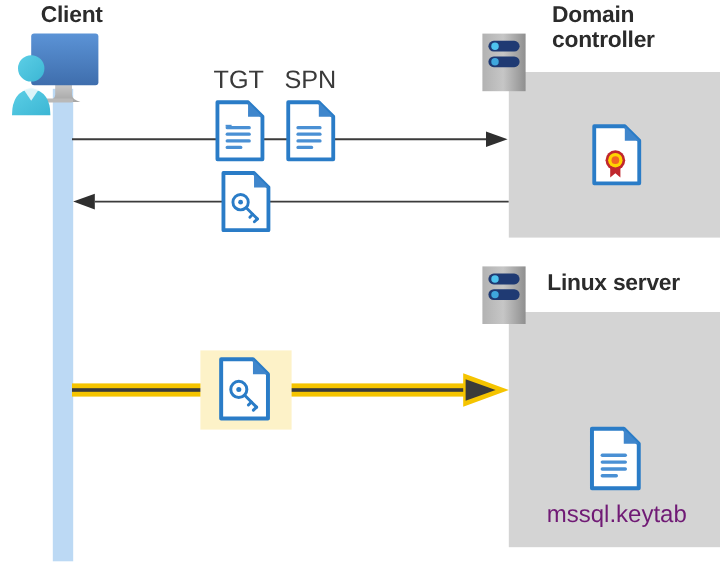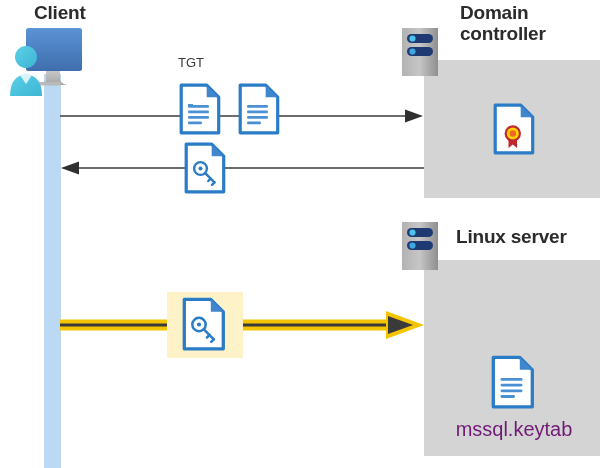--- a/index.html
+++ b/index.html
@@ -8,21 +8,21 @@
        -webkit-font-smoothing:antialiased;}
   .stage{position:absolute;left:4px;top:0;width:600px;height:468px;}
   .abs{position:absolute;}
 
   
   .title-bold{
     font-weight:700;color:#2b2b2b;line-height:1.12;
     font-size:19px;letter-spacing:-0.2px;
   }
   .label-plain{
-    font-weight:400;color:#3a3a3a;font-size:13px;letter-spacing:0px;
+    font-weight:400;color:#3a3a3a;font-size:21px;letter-spacing:0px;
   }
   .file-caption{
     font-weight:400;color:#701a75;font-size:20px;text-align:center;width:180px;
   }
 
   
   .gray-panel{background:#d4d4d4;}
 
   
   .lifeline{background:#bcd9f4;}
@@ -73,20 +73,21 @@
 
   <div class="abs" style="left:56px;top:108px;width:364px;height:16px;">
     <svg width="364" height="16" viewBox="0 0 364 16">
       <line x1="0" y1="8" x2="345" y2="8" stroke="#3b3b3b" stroke-width="1.6"></line>
       <polygon points="345,1.5 363,8 345,14.5" fill="#2f2f2f"></polygon>
     </svg>
   </div>
 
   <div class="abs label-plain" style="left:174px;top:55px;width:60px;">TGT</div>
 
+  <div class="abs label-plain" style="left:233px;top:55px;width:60px;">SPN</div>
 
   <div class="abs" style="left:175px;top:83px;width:42px;height:52px;">
     <svg width="42" height="52" viewBox="0 0 42 52">
       <path d="M2.2 2.2 h25.5 l12 12 v35.6 h-37.5 z" fill="#ffffff" stroke="#2a7cc7" stroke-width="3.2" stroke-linejoin="round"></path>
       <path d="M27.7 2.2 v12 h12 z" fill="#3f86cc"></path>
       <g fill="#4a90d4">
         <rect x="9" y="22" width="21" height="2.7" rx="1.3"></rect>
         <rect x="9" y="27.5" width="21" height="2.7" rx="1.3"></rect>
         <rect x="9" y="33" width="21" height="2.7" rx="1.3"></rect>
         <rect x="9" y="38.5" width="14" height="2.7" rx="1.3"></rect>

